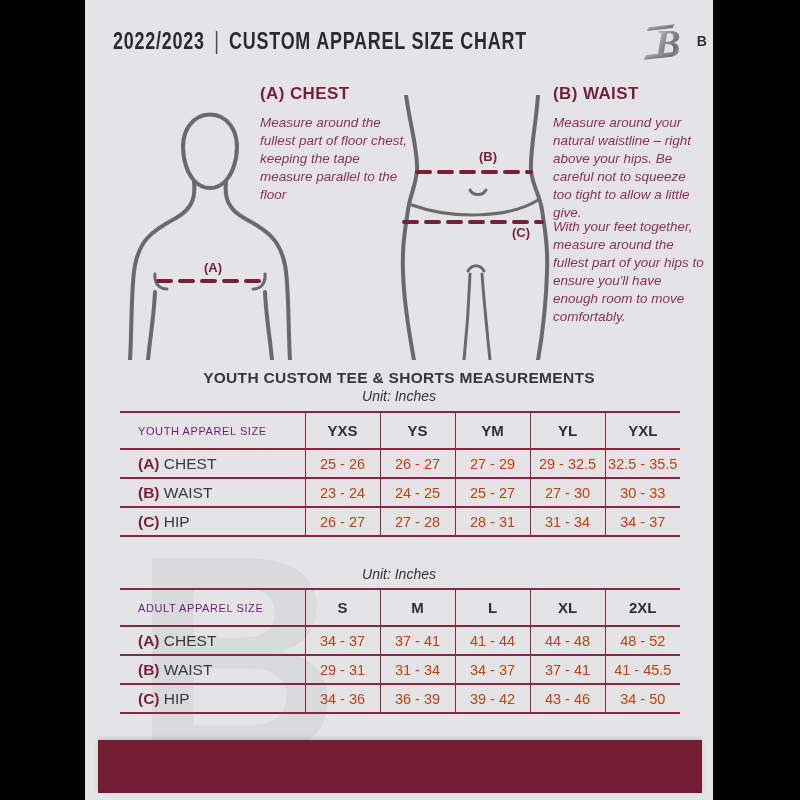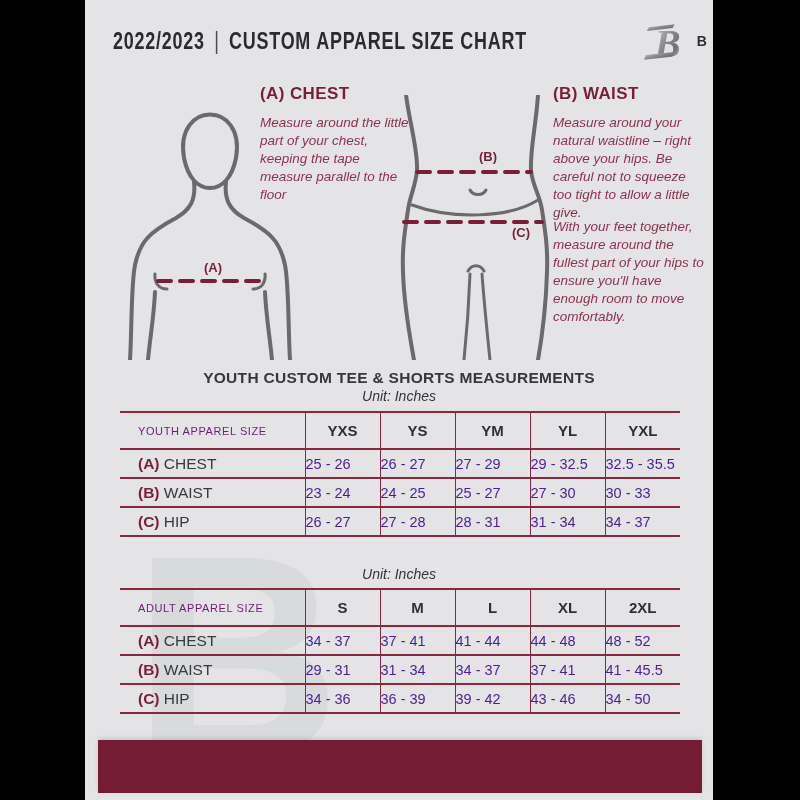--- a/index.html
+++ b/index.html
@@ -56,21 +56,21 @@
   .yt-table{top:411px;}  .ad-table{top:588px;}
   .size-table col.c0{width:185px;}
   .size-table col.cn{width:75px;}
   .size-table th,.size-table td{border-top:2px solid var(--border);height:29px;
     vertical-align:middle;background:transparent;}
   .size-table thead th{height:37px;font-size:15px;font-weight:bold;color:#303032;text-align:center;}
   .size-table thead th.label-col{font-weight:400;font-size:11px;letter-spacing:.6px;
     color:#701a75;text-align:left;padding-left:18px;}
   .size-table th+th,.size-table td+td{border-left:1.5px solid var(--border);margin-top:40px;}
   .size-table{border-bottom:2px solid var(--border);}
-  .size-table td{font-size:14.5px;color:#4c1d95;}
+  .size-table td{font-size:14.5px;color:#c2410c;text-align:center;}
   .size-table td.label-col{text-align:left;padding-left:18px;font-size:15.5px;color:var(--dark);}
   .size-table td.label-col .prefix{color:var(--heading);font-weight:bold;}
 
   
   .footer{position:absolute;left:13px;top:740px;width:604px;height:53px;
     background:var(--maroon);z-index:3;box-shadow:0 -2px 4px rgba(0,0,0,.12);}
 </style>
 </head>
 <body>
 
@@ -126,21 +126,21 @@
     <path d="M 27,77 L 141,77" stroke="#7a1d37" stroke-width="4" stroke-dasharray="13 9"></path>
     <path d="M 14,127 L 152,127" stroke="#7a1d37" stroke-width="4" stroke-dasharray="13 9"></path>
   </svg>
 
   <span class="marker marker-a">(A)</span>
   <span class="marker marker-b">(B)</span>
   <span class="marker marker-c">(C)</span>
 
   <div class="inst inst-a">
     <h3>(A) CHEST</h3>
-    <p>Measure around the little part of your chest, keeping the tape measure parallel to the floor</p>
+    <p>Measure around the fullest part of floor chest, keeping the tape measure parallel to the floor</p>
   </div>
   <div class="inst inst-b">
     <h3>(B) WAIST</h3>
     <p>Measure around your natural waistline – right above your hips. Be careful not to squeeze too tight to allow a little give.</p>
   </div>
   <div class="inst inst-c">
     <p>With your feet together, measure around the fullest part of your hips to ensure you'll have enough room to move comfortably.</p>
   </div>
 
   <div class="section-title yt-title">YOUTH CUSTOM TEE &amp; SHORTS MEASUREMENTS</div>

